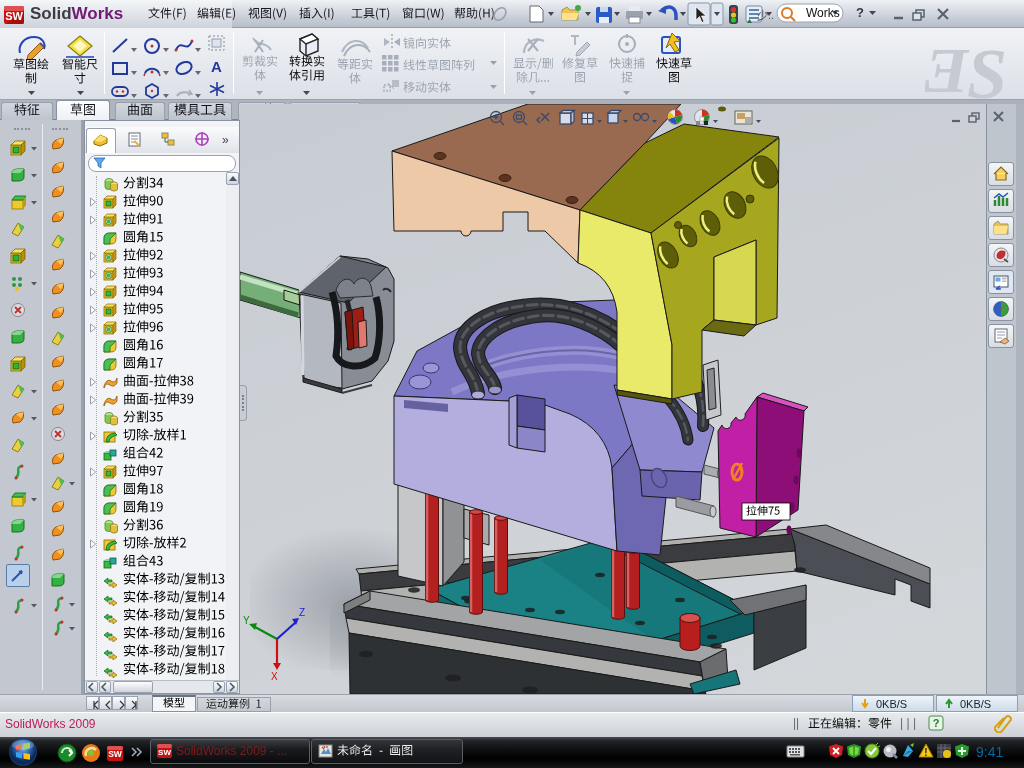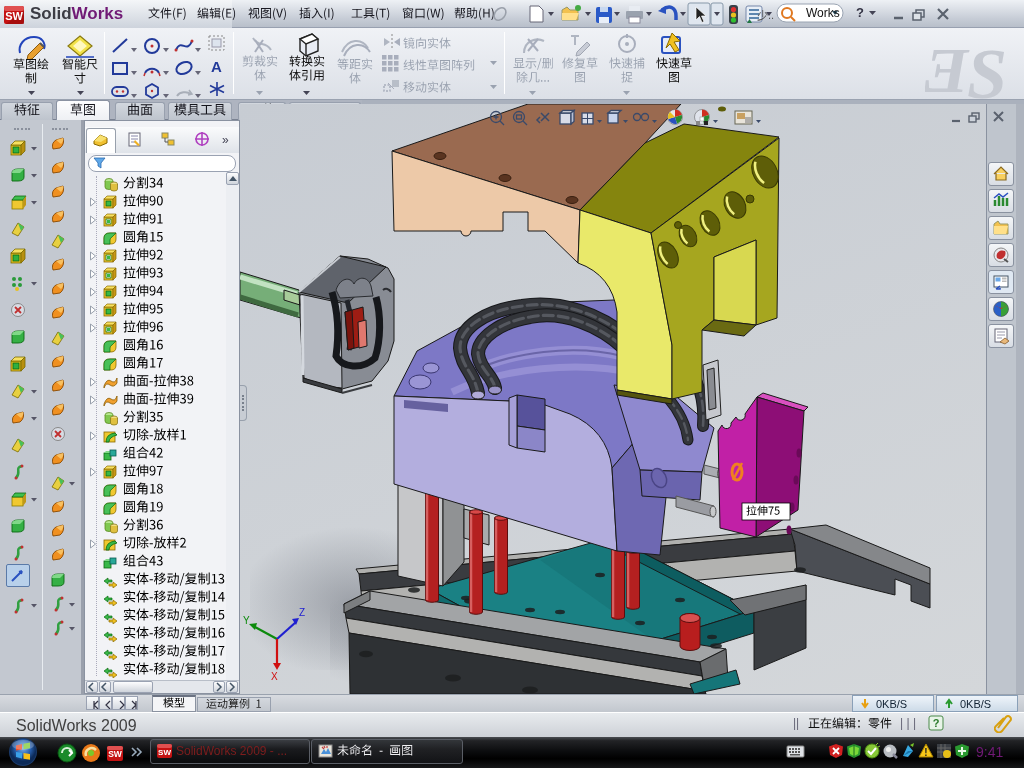--- a/index.html
+++ b/index.html
@@ -1158,21 +1158,21 @@
 <svg class="abs" style="left:860px;top:697px" width="11" height="13">
     <path d="M5 2 v7 M2 6 l3 4 3-4" stroke="#e8a010" stroke-width="2" fill="none"></path>
   </svg>
 <div class="abs" style="left:876px;top:698px;font-size:11px;color:#123">0KB/S</div>
 <div class="abs" style="left:936px;top:695px;width:82px;height:17px;background:linear-gradient(#eef4fa,#cddbe8);border:1px solid #8aa0b8"></div>
 <svg class="abs" style="left:944px;top:697px" width="11" height="13">
     <path d="M5 11 V4 M2 7 l3-4 3 4" stroke="#2a9a30" stroke-width="2" fill="none"></path>
   </svg>
 <div class="abs" style="left:960px;top:698px;font-size:11px;color:#123">0KB/S</div>
 <div class="abs" style="left:0;top:712px;width:1024px;height:25px;background:linear-gradient(#e8ebee,#cdd1d7);border-top:1px solid #fff"></div>
-<div class="abs" style="left:16px;top:717px;font-size:16px;color:#404040">SolidWorks 2009</div>
+<div class="abs" style="left:5px;top:717px;font-size:12px;color:#be185d">SolidWorks 2009</div>
 <div class="abs" style="left:793px;top:716px;font-size:12px;color:#667">||</div>
 <svg style="position:absolute;left:808px;top:717px;overflow:visible" width="87" height="16">
     <path transform="translate(0,10.6)" d="M2.3 -6.1V-0.5H0.6V0.4H11.4V-0.5H6.8V-4.2H10.5V-5.1H6.8V-8.3H11V-9.2H1.1V-8.3H5.8V-0.5H3.2V-6.1Z M16.7 -10.1C16.5 -9.5 16.3 -8.8 16.1 -8.2H12.8V-7.4H15.7C14.9 -5.8 13.8 -4.4 12.5 -3.4C12.6 -3.2 12.8 -2.8 12.9 -2.6C13.4 -3 13.9 -3.4 14.3 -3.8V0.9H15.2V-4.9C15.8 -5.7 16.3 -6.5 16.7 -7.4H23.3V-8.2H17.1C17.3 -8.8 17.5 -9.3 17.6 -9.9ZM19.2 -6.7V-4.4H16.5V-3.6H19.2V-0.2H16V0.7H23.3V-0.2H20.1V-3.6H22.8V-4.4H20.1V-6.7Z M24.5 -0.6 24.7 0.2C25.7 -0.2 26.9 -0.7 28.2 -1.2L28 -2C26.7 -1.5 25.4 -0.9 24.5 -0.6ZM24.7 -5.1C24.9 -5.2 25.2 -5.2 26.5 -5.4C26 -4.6 25.6 -4 25.4 -3.8C25 -3.3 24.8 -3 24.5 -3C24.6 -2.8 24.8 -2.4 24.8 -2.2C25 -2.3 25.4 -2.4 28.1 -3.1C28 -3.3 28 -3.6 28 -3.8L26 -3.4C26.9 -4.5 27.7 -5.8 28.4 -7.2L27.6 -7.6C27.4 -7.1 27.2 -6.6 26.9 -6.2L25.6 -6.1C26.3 -7.1 27 -8.5 27.4 -9.8L26.6 -10.1C26.1 -8.6 25.3 -7 25.1 -6.6C24.9 -6.2 24.7 -6 24.5 -5.9C24.6 -5.7 24.7 -5.3 24.7 -5.1ZM31.5 -4.2V-2.4H30.5V-4.2ZM32.1 -4.2H33V-2.4H32.1ZM29.8 -4.9V0.9H30.5V-1.7H31.5V0.6H32.1V-1.7H33V0.6H33.6V-1.7H34.5V0.1C34.5 0.2 34.4 0.2 34.3 0.2C34.2 0.2 34 0.2 33.8 0.2C33.9 0.4 33.9 0.7 34 0.9C34.4 0.9 34.7 0.9 34.9 0.7C35.1 0.6 35.2 0.4 35.2 0.1V-5L34.5 -4.9ZM33.6 -4.2H34.5V-2.4H33.6ZM31.3 -9.9C31.5 -9.6 31.6 -9.1 31.8 -8.8H29V-6.2C29 -4.3 28.9 -1.7 27.8 0.3C27.9 0.3 28.3 0.6 28.5 0.8C29.6 -1.2 29.8 -4 29.8 -6H35V-8.8H32.7C32.6 -9.2 32.4 -9.7 32.1 -10.2ZM29.8 -8H34.2V-6.7H29.8Z M42.6 -9H45.8V-7.8H42.6ZM41.8 -9.7V-7.1H46.7V-9.7ZM37 -4C37.1 -4.1 37.4 -4.2 37.8 -4.2H38.9V-2.4L36.5 -2L36.7 -1.1L38.9 -1.6V0.9H39.8V-1.8L41.1 -2L41.1 -2.8L39.8 -2.6V-4.2H40.9V-5H39.8V-6.8H38.9V-5H37.8C38.1 -5.8 38.4 -6.8 38.7 -7.8H40.9V-8.7H39C39.1 -9.1 39.2 -9.5 39.2 -9.9L38.4 -10.1C38.3 -9.6 38.2 -9.1 38.1 -8.7H36.6V-7.8H37.9C37.6 -6.8 37.4 -6 37.3 -5.7C37.1 -5.2 36.9 -4.8 36.7 -4.8C36.8 -4.6 36.9 -4.2 37 -4ZM45.8 -5.7V-4.6H42.7V-5.7ZM40.8 -0.9 40.9 -0.1 45.8 -0.5V1H46.6V-0.6L47.5 -0.6L47.5 -1.4L46.6 -1.3V-5.7H47.4V-6.4H41.1V-5.7H41.9V-1ZM45.8 -3.9V-2.9H42.7V-3.9ZM45.8 -2.2V-1.3L42.7 -1V-2.2Z M51 -5.8C51.5 -5.8 51.9 -6.2 51.9 -6.7C51.9 -7.3 51.5 -7.6 51 -7.6C50.5 -7.6 50.1 -7.3 50.1 -6.7C50.1 -6.2 50.5 -5.8 51 -5.8ZM51 0C51.5 0 51.9 -0.3 51.9 -0.9C51.9 -1.4 51.5 -1.8 51 -1.8C50.5 -1.8 50.1 -1.4 50.1 -0.9C50.1 -0.3 50.5 0 51 0Z M62.3 -7V-6.4H64.9V-7ZM62.1 -5.8V-5.2H64.9V-5.8ZM67 -5.8V-5.2H70V-5.8ZM67 -7V-6.4H69.7V-7ZM60.9 -8.2V-6.1H61.7V-7.6H65.5V-5.7H66.4V-7.6H70.3V-6.1H71.1V-8.2H66.4V-8.9H70.4V-9.6H61.6V-8.9H65.5V-8.2ZM65.2 -3.6C65.5 -3.3 65.9 -2.9 66.2 -2.6H62.1V-1.9H68.6C67.9 -1.4 67 -0.9 66.2 -0.6C65.4 -0.9 64.5 -1.1 63.8 -1.3L63.4 -0.7C65 -0.3 67.1 0.5 68.2 1.1L68.6 0.4C68.2 0.2 67.7 -0 67.2 -0.2C68.2 -0.7 69.4 -1.5 70.1 -2.2L69.5 -2.6L69.4 -2.6H66.3L66.8 -3C66.6 -3.3 66.1 -3.7 65.7 -4ZM66.2 -5.5C64.9 -4.5 62.5 -3.6 60.4 -3.2C60.6 -3 60.8 -2.7 60.9 -2.5C62.6 -2.9 64.4 -3.6 65.9 -4.4C67.2 -3.7 69.5 -2.9 71.1 -2.6C71.2 -2.8 71.5 -3.1 71.7 -3.3C70 -3.6 67.8 -4.2 66.5 -4.8L66.9 -5Z M75.8 -4.1V-3.2H79.2V1H80.1V-3.2H83.4V-4.1H80.1V-6.7H82.9V-7.6H80.1V-9.9H79.2V-7.6H77.6C77.8 -8.2 77.9 -8.7 78 -9.3L77.2 -9.5C76.9 -7.9 76.4 -6.4 75.7 -5.4C75.9 -5.3 76.3 -5 76.5 -4.9C76.8 -5.4 77.1 -6 77.4 -6.7H79.2V-4.1ZM75.2 -10C74.6 -8.2 73.5 -6.4 72.4 -5.2C72.5 -5 72.8 -4.6 72.9 -4.4C73.3 -4.8 73.6 -5.2 74 -5.8V0.9H74.9V-7.2C75.3 -8 75.7 -8.9 76.1 -9.8Z" fill="#111"></path>
   </svg>
 <div class="abs" style="left:900px;top:716px;font-size:12px;color:#667">| | |</div>
 <svg class="abs" style="left:928px;top:715px" width="16" height="16">
 <rect x="1" y="1" width="14" height="14" rx="2" fill="#e8f4e8" stroke="#4a8a4a"></rect>
 <text x="8" y="12" font-size="11" font-weight="bold" fill="#2a7a2a" text-anchor="middle" font-family="Liberation Sans">?</text>
 </svg>
 <svg class="abs" style="left:994px;top:714px" width="18" height="19">
@@ -1273,12 +1273,12 @@
   </svg>
 <svg class="abs" style="left:936px;top:743px" width="16" height="16">
     <rect x="1" y="1" width="14" height="14" fill="#3a3e44"></rect>
     <path d="M1 5 h14 M1 9 h14 M5 1 v14 M9 1 v14" stroke="#666"></path>
     <circle cx="11" cy="11" r="4" fill="#e8c018"></circle>
   </svg>
 <svg class="abs" style="left:954px;top:743px" width="16" height="16">
     <path d="M8 1 L15 3.5 L14 12 L8 15 L2 12 L1 3.5 Z" fill="#2a9a30"></path>
     <path d="M8 4 v8 M4 8 h8" stroke="#e8f8e8" stroke-width="2"></path>
   </svg>
-<div class="abs" style="left:976px;top:744px;font-size:14px;color:#701a75">9:41</div>
+<div class="abs" style="left:976px;top:744px;font-size:14px;color:#0369a1">9:41</div>
 </body></html>

